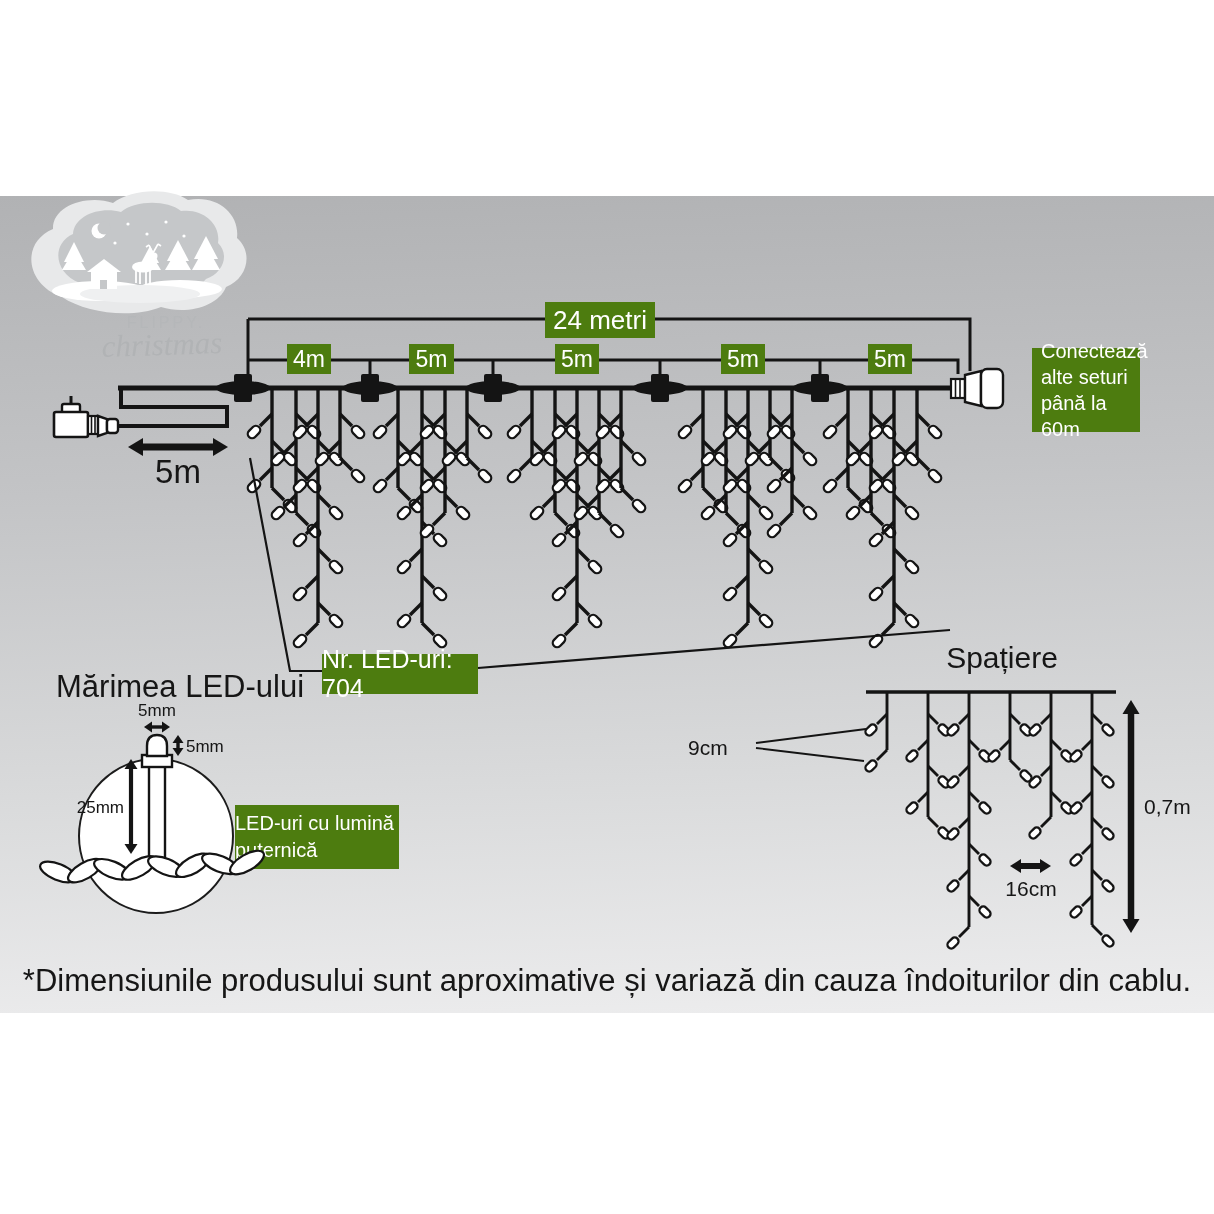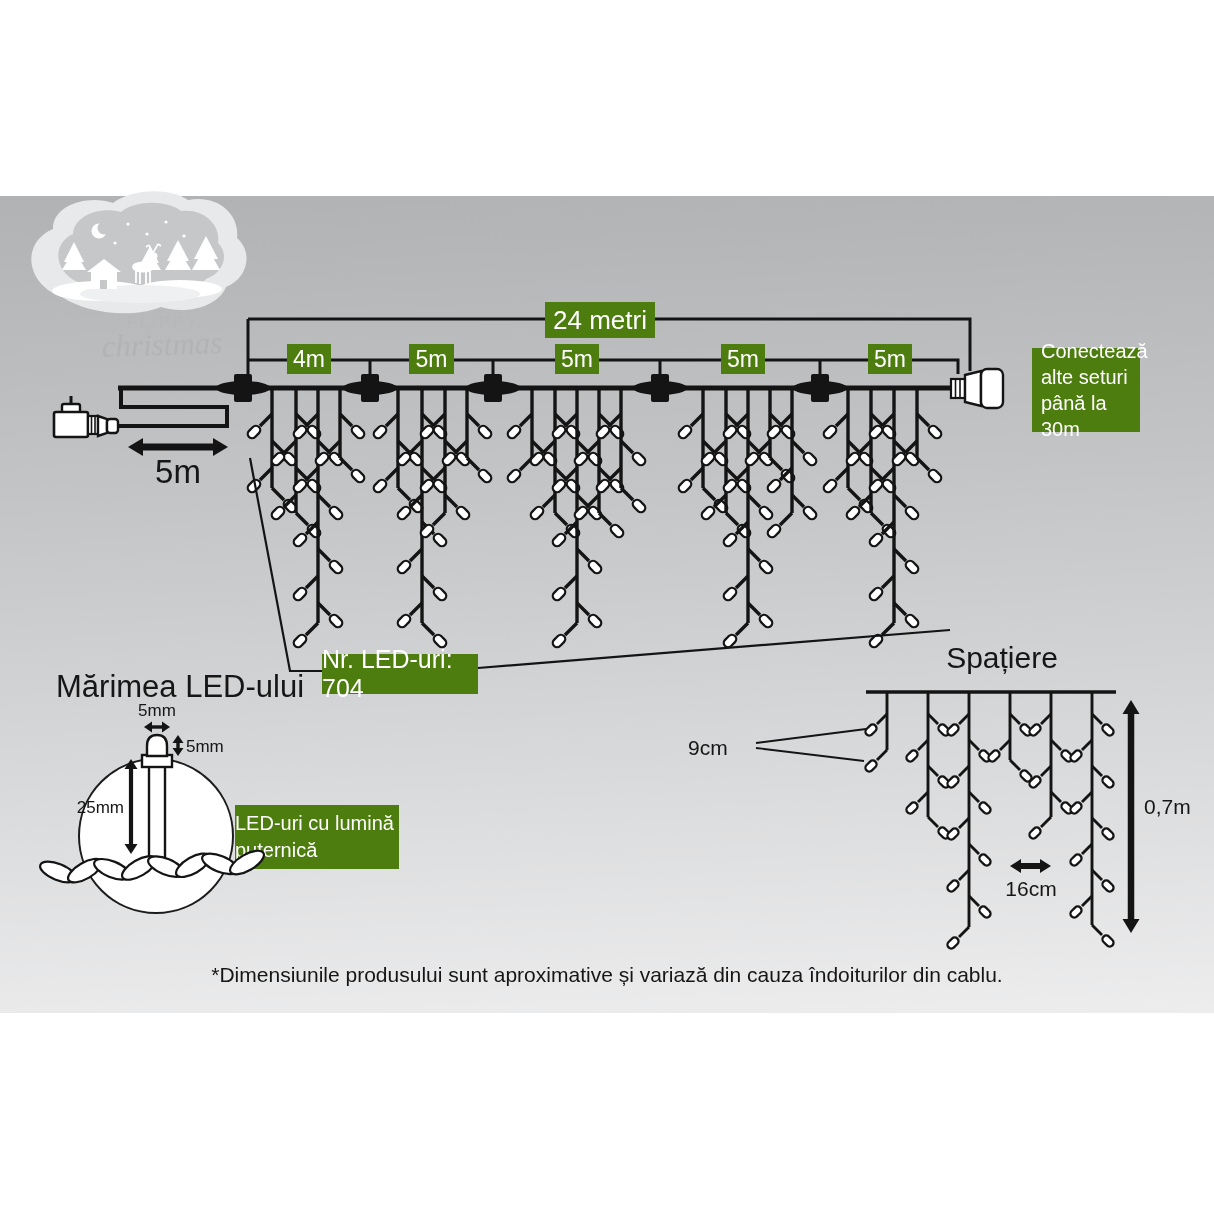--- a/index.html
+++ b/index.html
@@ -444,21 +444,21 @@
 
   <div class="bb" style="left:287px;top:344px;width:44px;height:30px;font-size:23px;">4m</div>
   <div class="bb" style="left:409px;top:344px;width:45px;height:30px;font-size:23px;">5m</div>
   <div class="bb" style="left:555px;top:344px;width:44px;height:30px;font-size:23px;">5m</div>
   <div class="bb" style="left:721px;top:344px;width:44px;height:30px;font-size:23px;">5m</div>
   <div class="bb" style="left:868px;top:344px;width:44px;height:30px;font-size:23px;">5m</div>
 
   <div class="bb multiline" style="left:1008px;top:348px;width:108px;height:84px;font-size:20px;line-height:26px;padding-left:9px;box-sizing:border-box;margin-left:24px;">
     <div>Conectează</div>
     <div>alte seturi</div>
-    <div>până la 30m</div>
+    <div>până la 60m</div>
   </div>
 
   <div class="lb center" style="left:126px;top:452px;width:104px;height:40px;font-size:33px;">5m</div>
 
   <div class="bb" style="left:322px;top:654px;width:156px;height:40px;font-size:25px;">Nr. LED-uri: 704</div>
 
   <div class="lb" style="left:56px;top:669px;font-size:31px;">Mărimea LED-ului</div>
 
   <div class="lb center" style="left:126px;top:701px;width:62px;font-size:17px;">5mm</div>
   <div class="lb" style="left:186px;top:737px;font-size:17px;">5mm</div>
@@ -467,21 +467,21 @@
   <div class="bb multiline" style="left:235px;top:805px;width:164px;height:64px;font-size:20px;line-height:27px;box-sizing:border-box;">
     <div>LED-uri cu lumină</div>
     <div>puternică</div>
   </div>
 
   <div class="lb center" style="left:928px;top:641px;width:148px;font-size:30px;">Spațiere</div>
   <div class="lb" style="left:688px;top:736px;width:62px;font-size:21px;">9cm</div>
   <div class="lb center" style="left:993px;top:877px;width:76px;font-size:21px;">16cm</div>
   <div class="lb" style="left:1144px;top:795px;font-size:21px;">0,7m</div>
 
-  <div class="lb center" style="left:0;top:963px;width:1214px;font-size:21px;">*Dimensiunile produsului sunt aproximative și variază din cauza îndoiturilor din cablu.</div>
+  <div class="lb center" style="left:0;top:963px;width:1214px;font-size:31px;">*Dimensiunile produsului sunt aproximative și variază din cauza îndoiturilor din cablu.</div>
 
   <div class="lb center" style="left:118px;top:314px;width:96px;font-size:16px;letter-spacing:3px;color:#b5b7b9;">FLIPPY.</div>
   <div class="lb center" style="left:86px;top:327px;width:152px;font-size:31px;color:#b1b3b5;font-family:'Liberation Serif','DejaVu Serif',serif;font-style:italic;transform:rotate(-2deg);">christmas</div>
 
   <svg id="over" class="layer" width="1214" height="1214" viewBox="0 0 1214 1214">
       <g>
         <ellipse cx="58" cy="872" rx="19" ry="8" fill="#fff" stroke="#141414" stroke-width="2.2" transform="rotate(22 58 872)"></ellipse>
         <ellipse cx="85" cy="870.65" rx="19" ry="8" fill="#fff" stroke="#141414" stroke-width="2.2" transform="rotate(-30 85 870.65)"></ellipse>
         <ellipse cx="112" cy="869.3" rx="19" ry="8" fill="#fff" stroke="#141414" stroke-width="2.2" transform="rotate(22 112 869.3)"></ellipse>
         <ellipse cx="139" cy="867.95" rx="19" ry="8" fill="#fff" stroke="#141414" stroke-width="2.2" transform="rotate(-30 139 867.95)"></ellipse>

